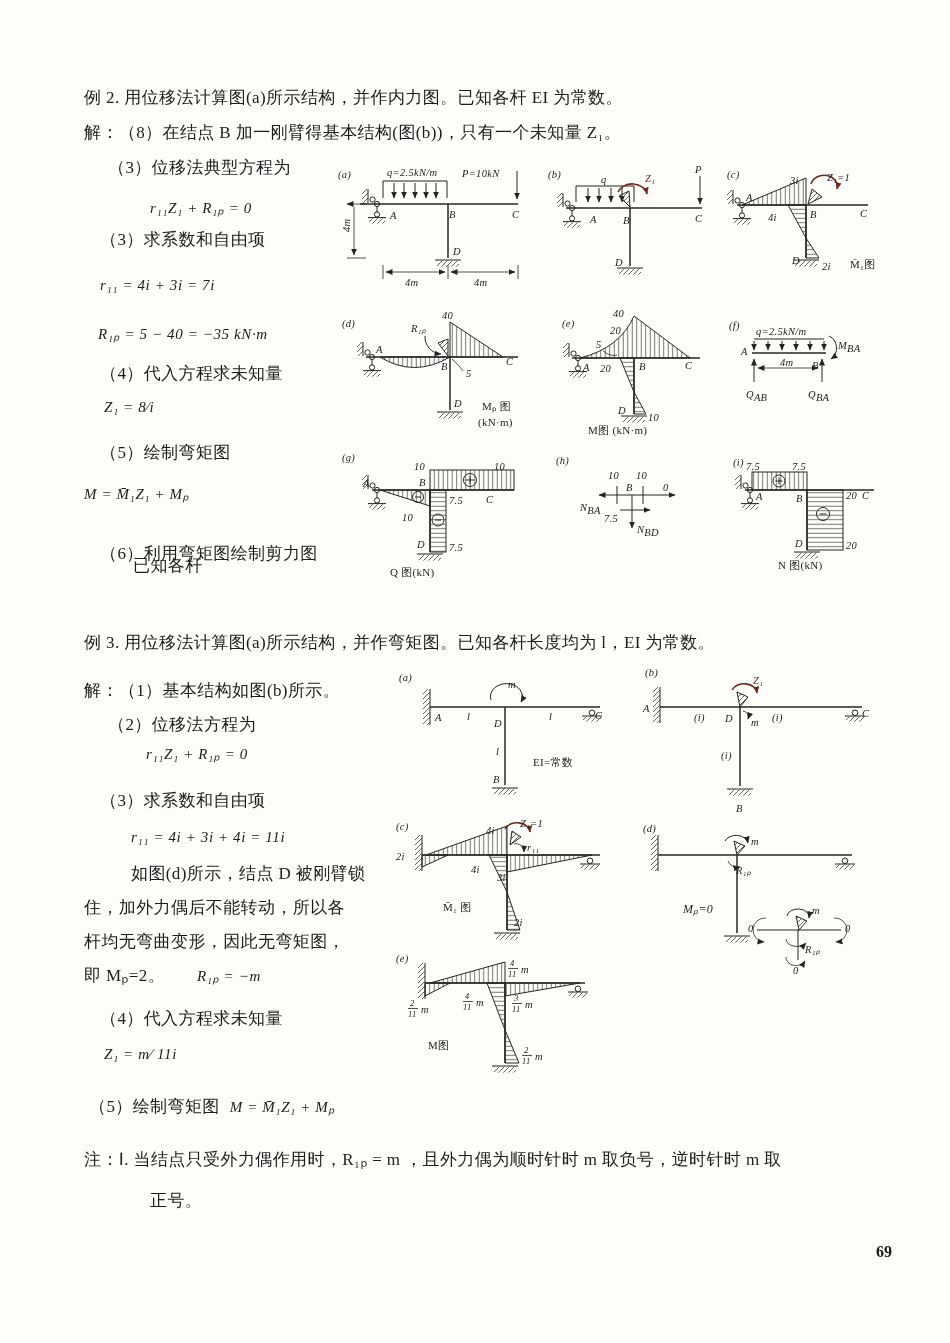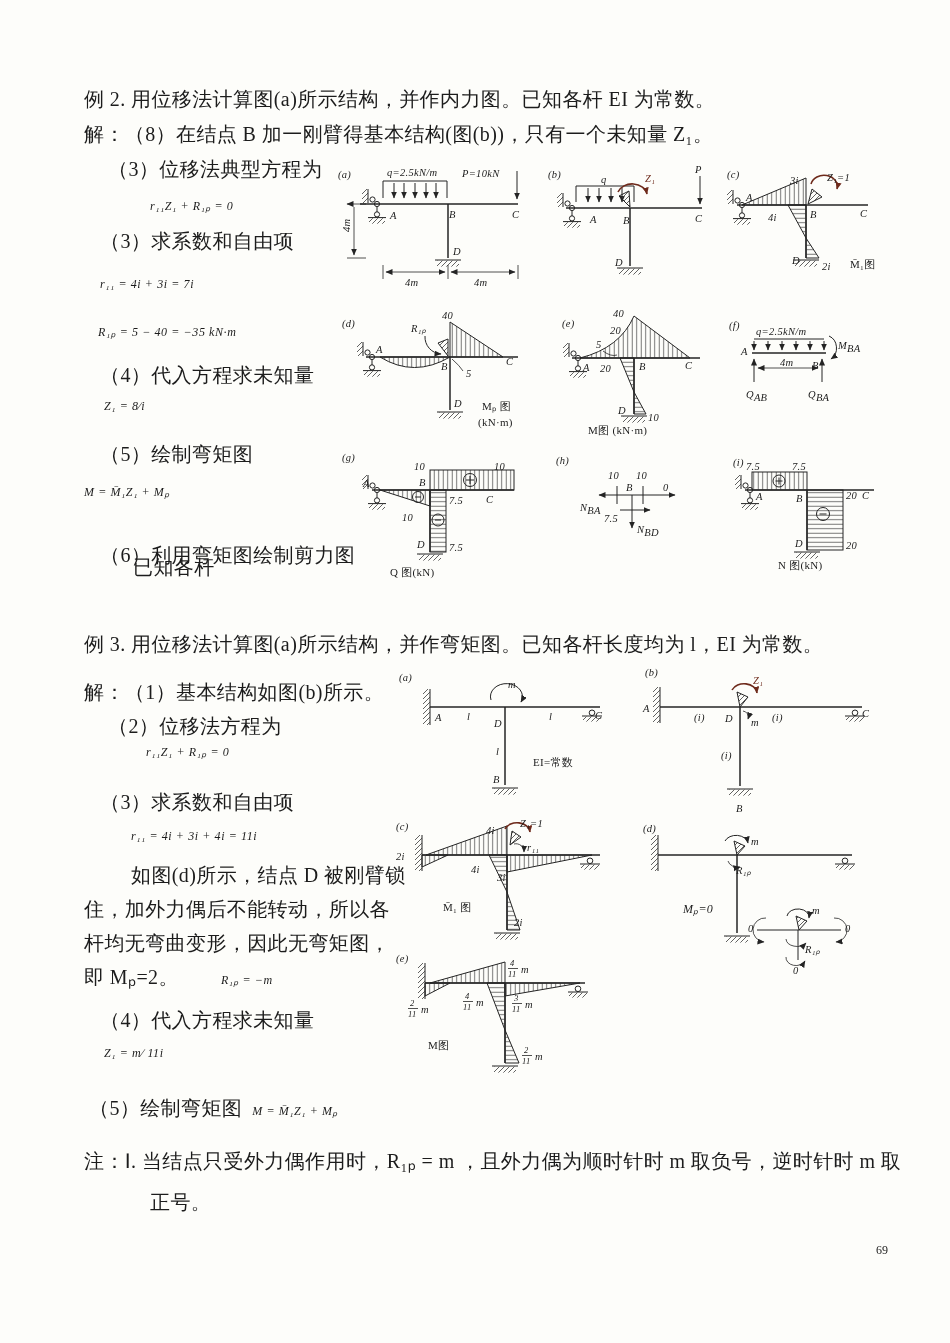--- a/index.html
+++ b/index.html
@@ -1,21 +1,21 @@
 <!DOCTYPE html>
 <html><head>
 <meta charset="utf-8">
 <style>
   *{margin:0;padding:0;box-sizing:border-box}
   html,body{width:950px;height:1343px}
   body{position:relative;background:#fdfdfa;font-family:"Liberation Serif",serif;color:#1c1c1c;overflow:hidden}
   .t{position:absolute;white-space:nowrap}
-  .cn{font-size:20px;letter-spacing:.4px}
-  .eq{font-style:italic;font-size:12px;letter-spacing:.6px}
-  .pgnum{font-size:12px;font-weight:normal}
+  .cn{font-size:17px;letter-spacing:.4px}
+  .eq{font-style:italic;font-size:15px;letter-spacing:.6px}
+  .pgnum{font-size:16px;font-weight:bold}
   #figs{position:absolute;left:0;top:0}
   #figs g.fig path,#figs g.fig line,#figs g.fig rect,#figs g.fig circle,#figs g.fig polygon{stroke:#242424;stroke-width:1;fill:none}
   #figs g.fig .fv{fill:url(#vh)}
   #figs g.fig .fh{fill:url(#hh)}
   #figs g.fig .fd{fill:url(#dh)}
   #figs g.fig .bm{stroke-width:1.5}
   #figs g.fig .thin{stroke-width:.8}
   #figs g.fig .zc{stroke:#6e2a1b;stroke-width:1.6}
   #figs text{stroke:none;fill:#1c1c1c;font-size:10.5px;font-style:italic;font-family:"Liberation Serif",serif;letter-spacing:.3px}
   #figs text.cap{font-style:normal;font-size:11px}
@@ -44,21 +44,21 @@
 <div class="t cn" style="left:84px;top:679px">解：（1）基本结构如图(b)所示。</div>
 <div class="t cn" style="left:108px;top:713px">（2）位移法方程为</div>
 <div class="t eq" style="left:146px;top:743px">r₁₁Z₁ + R₁ₚ = 0</div>
 <div class="t cn" style="left:100px;top:789px">（3）求系数和自由项</div>
 <div class="t eq" style="left:131px;top:829px">r₁₁ = 4i + 3i + 4i = 11i</div>
 <div class="t cn" style="left:131px;top:862px">如图(d)所示，结点 D 被刚臂锁</div>
 <div class="t cn" style="left:84px;top:896px">住，加外力偶后不能转动，所以各</div>
 <div class="t cn" style="left:84px;top:930px">杆均无弯曲变形，因此无弯矩图，</div>
 <div class="t" style="left:84px;top:963px">
   <span class="cn">即 Mₚ=2。</span>
-  <span class="eq" style="margin-left:38px">R₁ₚ = −m</span>
+  <span class="eq" style="margin-left:28px">R₁ₚ = −m</span>
 </div>
 <div class="t cn" style="left:100px;top:1007px">（4）代入方程求未知量</div>
 <div class="t eq" style="left:104px;top:1046px">Z₁ = m∕ 11i</div>
 <div class="t" style="left:89px;top:1095px">
   <span class="cn">（5）绘制弯矩图</span>
   <span class="eq" style="margin-left:6px">M = M̄₁Z₁ + Mₚ</span>
 </div>
 <div class="t cn" style="left:84px;top:1147px">注：Ⅰ. 当结点只受外力偶作用时，R₁ₚ = m ，且外力偶为顺时针时 m 取负号，逆时针时 m 取</div>
 <div class="t cn" style="left:150px;top:1189px">正号。</div>
 <div class="t pgnum" style="left:876px;top:1243px">69</div>

